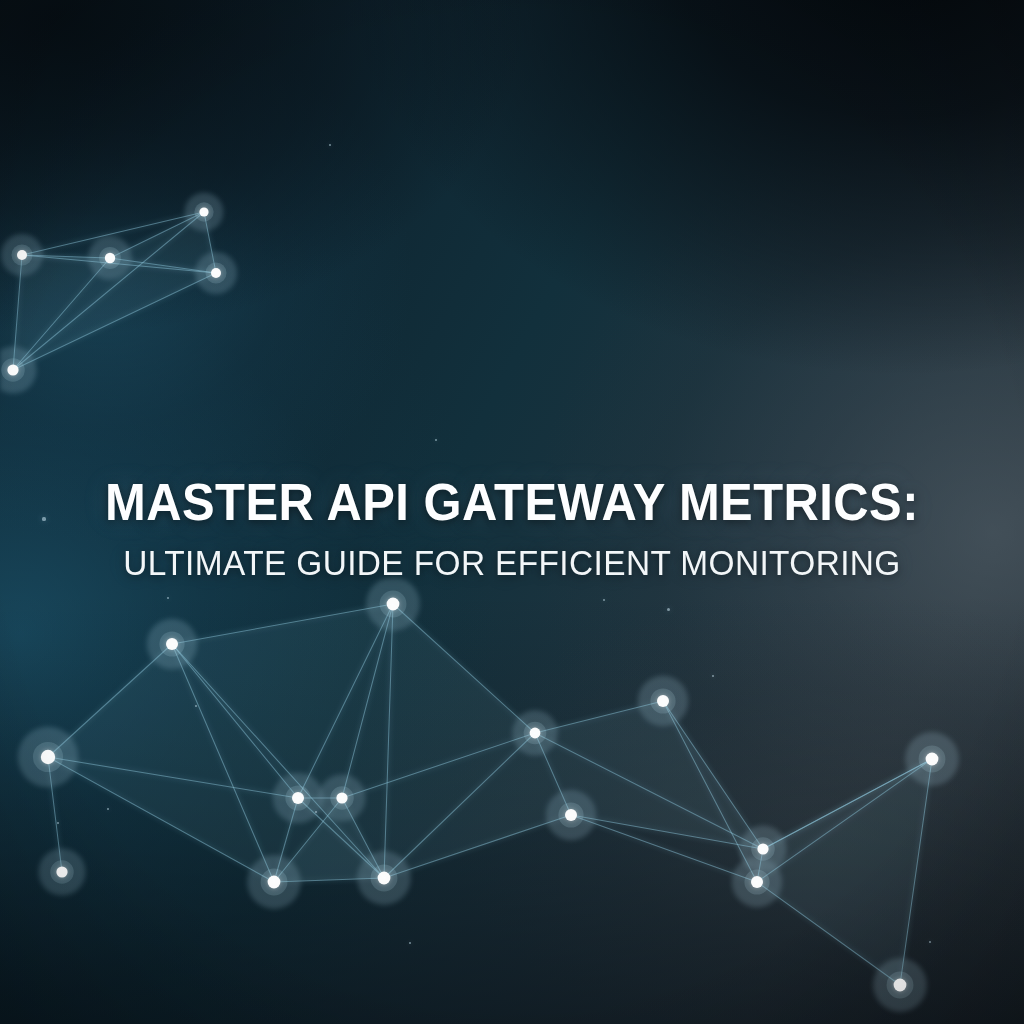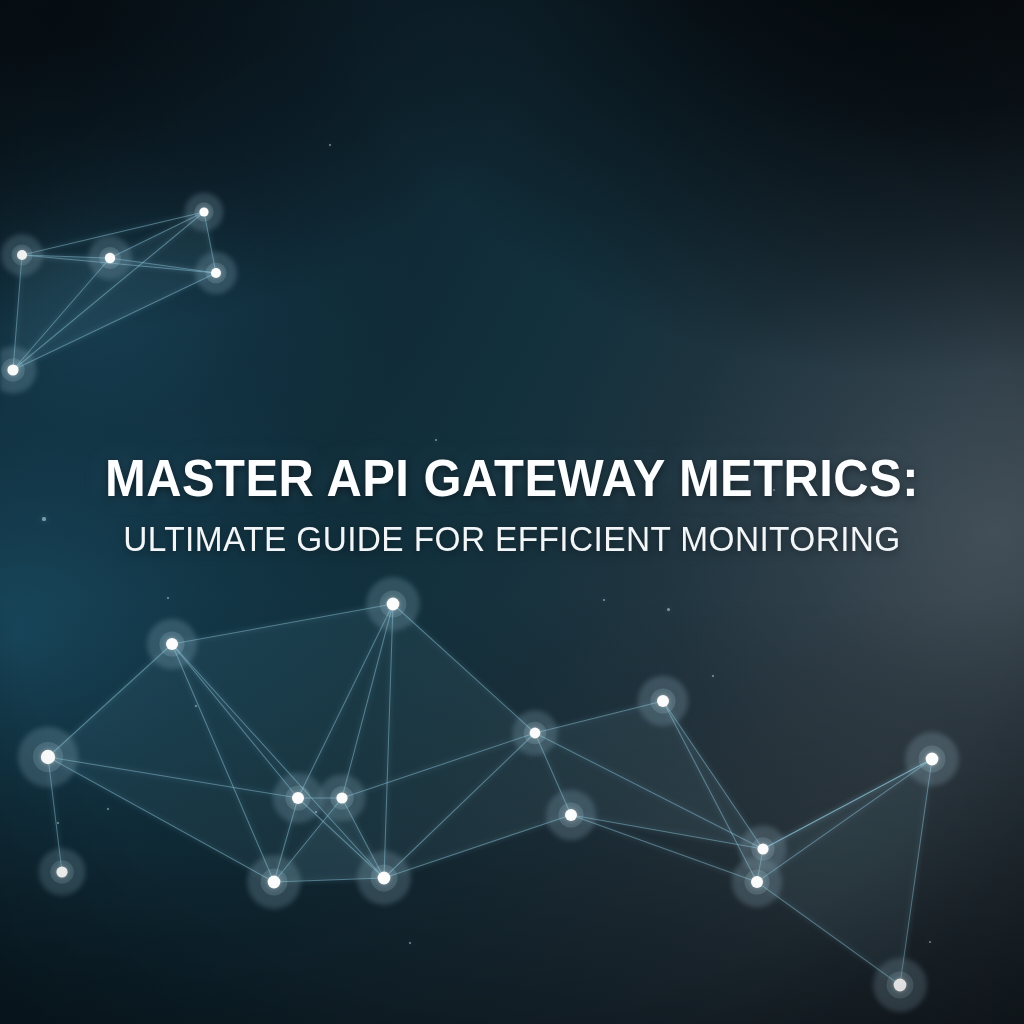--- a/index.html
+++ b/index.html
@@ -381,18 +381,18 @@
       <div class="mote" style="left: 56.7px; top: 821.7px; width: 2.6px; height: 2.6px; opacity: 0.55; box-shadow: rgba(190, 225, 245, 0.5) 0px 0px 5.2px;"></div>
       <div class="mote" style="left: 106.8px; top: 807.8px; width: 2.4px; height: 2.4px; opacity: 0.55; box-shadow: rgba(190, 225, 245, 0.5) 0px 0px 4.8px;"></div>
       <div class="mote" style="left: 194.7px; top: 704.7px; width: 2.6px; height: 2.6px; opacity: 0.55; box-shadow: rgba(190, 225, 245, 0.5) 0px 0px 5.2px;"></div>
       <div class="mote" style="left: 314.8px; top: 810.8px; width: 2.4px; height: 2.4px; opacity: 0.55; box-shadow: rgba(190, 225, 245, 0.5) 0px 0px 4.8px;"></div>
       <div class="mote" style="left: 928.8px; top: 940.8px; width: 2.4px; height: 2.4px; opacity: 0.55; box-shadow: rgba(190, 225, 245, 0.5) 0px 0px 4.8px;"></div>
       <div class="mote" style="left: 408.8px; top: 941.8px; width: 2.4px; height: 2.4px; opacity: 0.55; box-shadow: rgba(190, 225, 245, 0.5) 0px 0px 4.8px;"></div>
     </div>
 
   <div class="bg-layer bg-vignette"></div>
 
-  <div class="text-block" style="top:452px;">
+  <div class="text-block" style="top:476px;">
     <h1 class="headline">MASTER API GATEWAY METRICS:</h1>
     <p class="subhead">ULTIMATE GUIDE FOR EFFICIENT MONITORING</p>
   </div>
 
 </div>
 
 </body></html>

